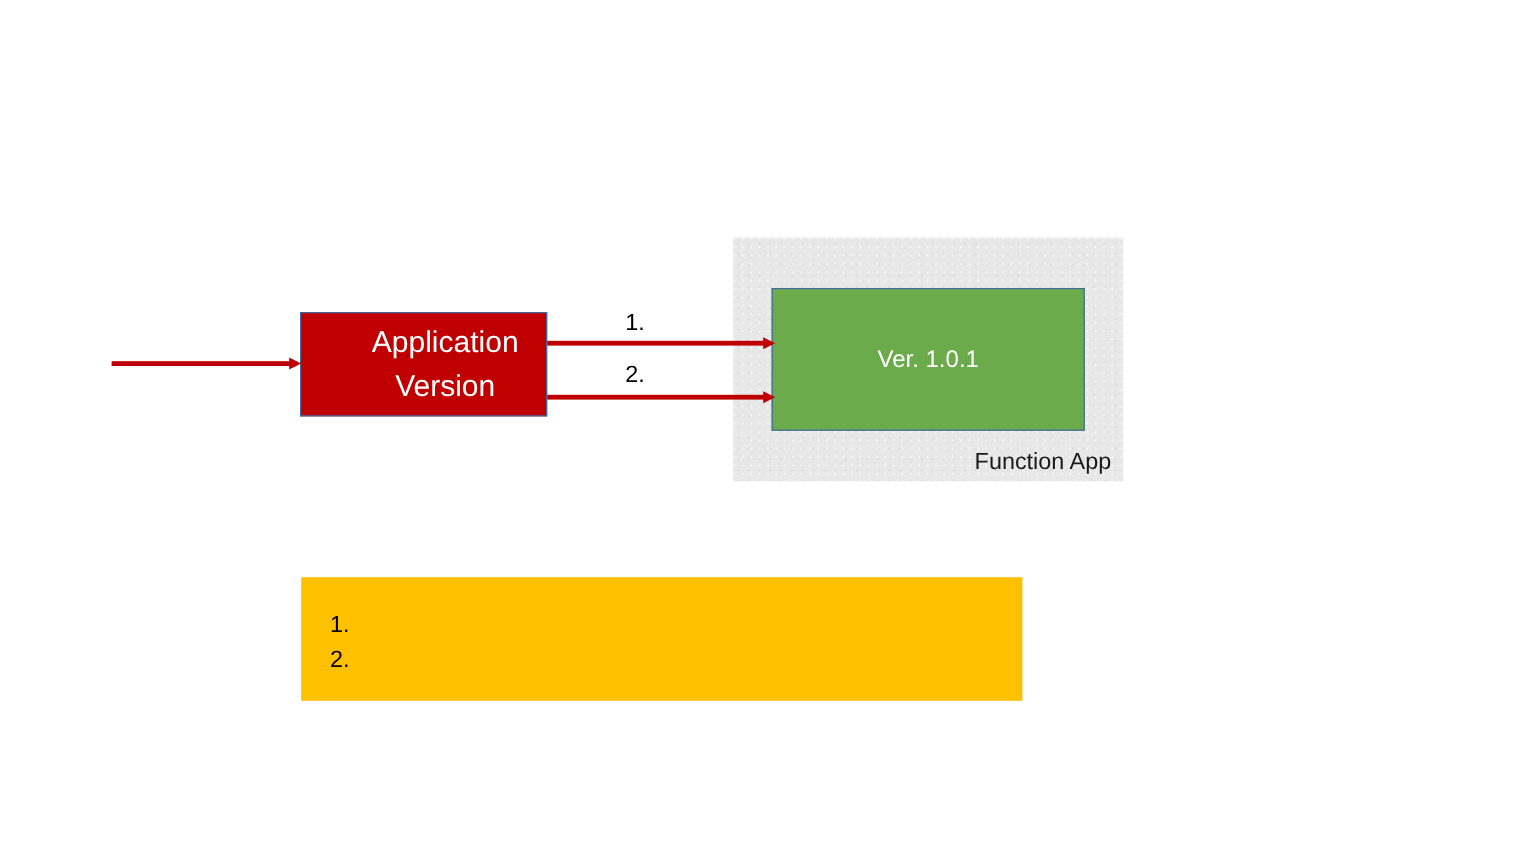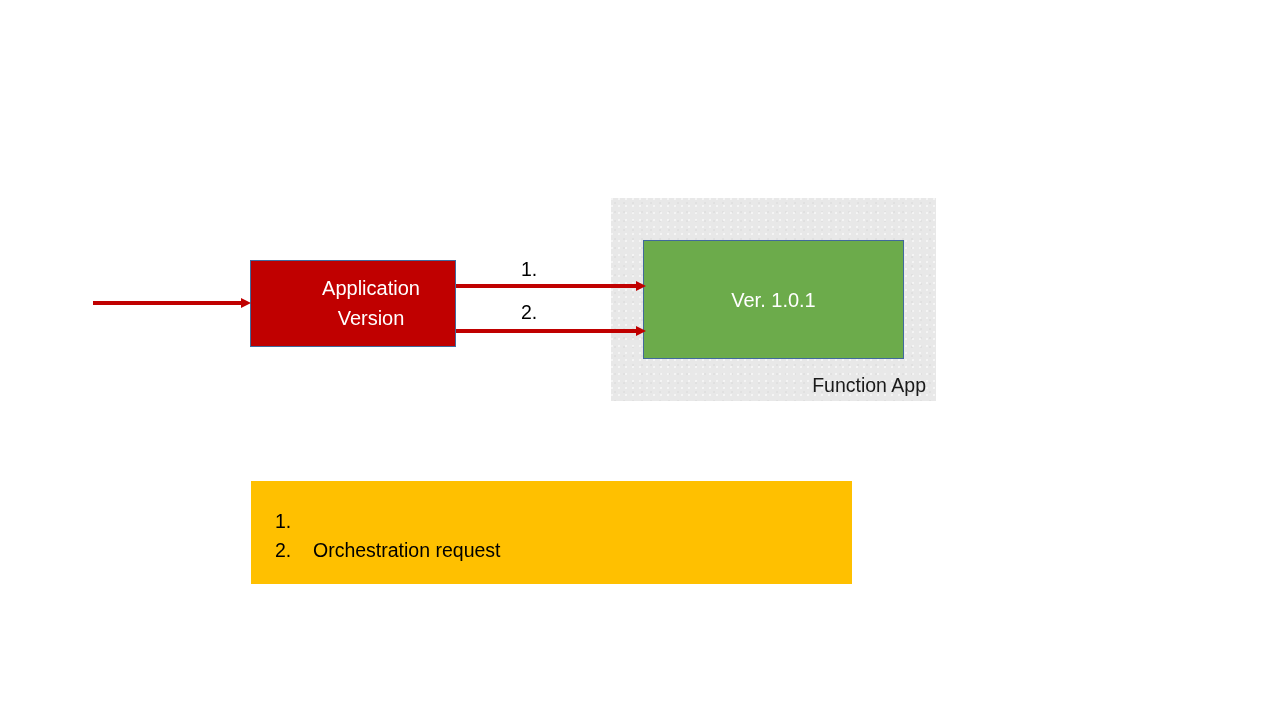--- a/index.html
+++ b/index.html
@@ -76,21 +76,21 @@
     background: #c00000;
     border: 1px solid #41699c;
     box-sizing: border-box;
     display: flex;
     flex-direction: column;
     align-items: center;
     justify-content: center;
   }
   .router-box .box-text {
     color: #ffffff;
-    font-size: 20px;
+    font-size: 25px;
     line-height: 1.48;
     white-space: nowrap;
     margin-left: 36px;
   }
 
   
   .arrow {
     position: absolute;
     height: 6px;
   }
@@ -203,17 +203,16 @@
     <div class="head"></div>
   </div>
   <span class="step-num step-num-2">2.</span>
 
   <div class="legend-box">
     <div class="legend-row">
       <span class="legend-num">1.</span>
     </div>
     <div class="legend-row">
       <span class="legend-num">2.</span>
-      <span>Orchestration request</span>
     </div>
   </div>
 
 </div>
 
 </body></html>

